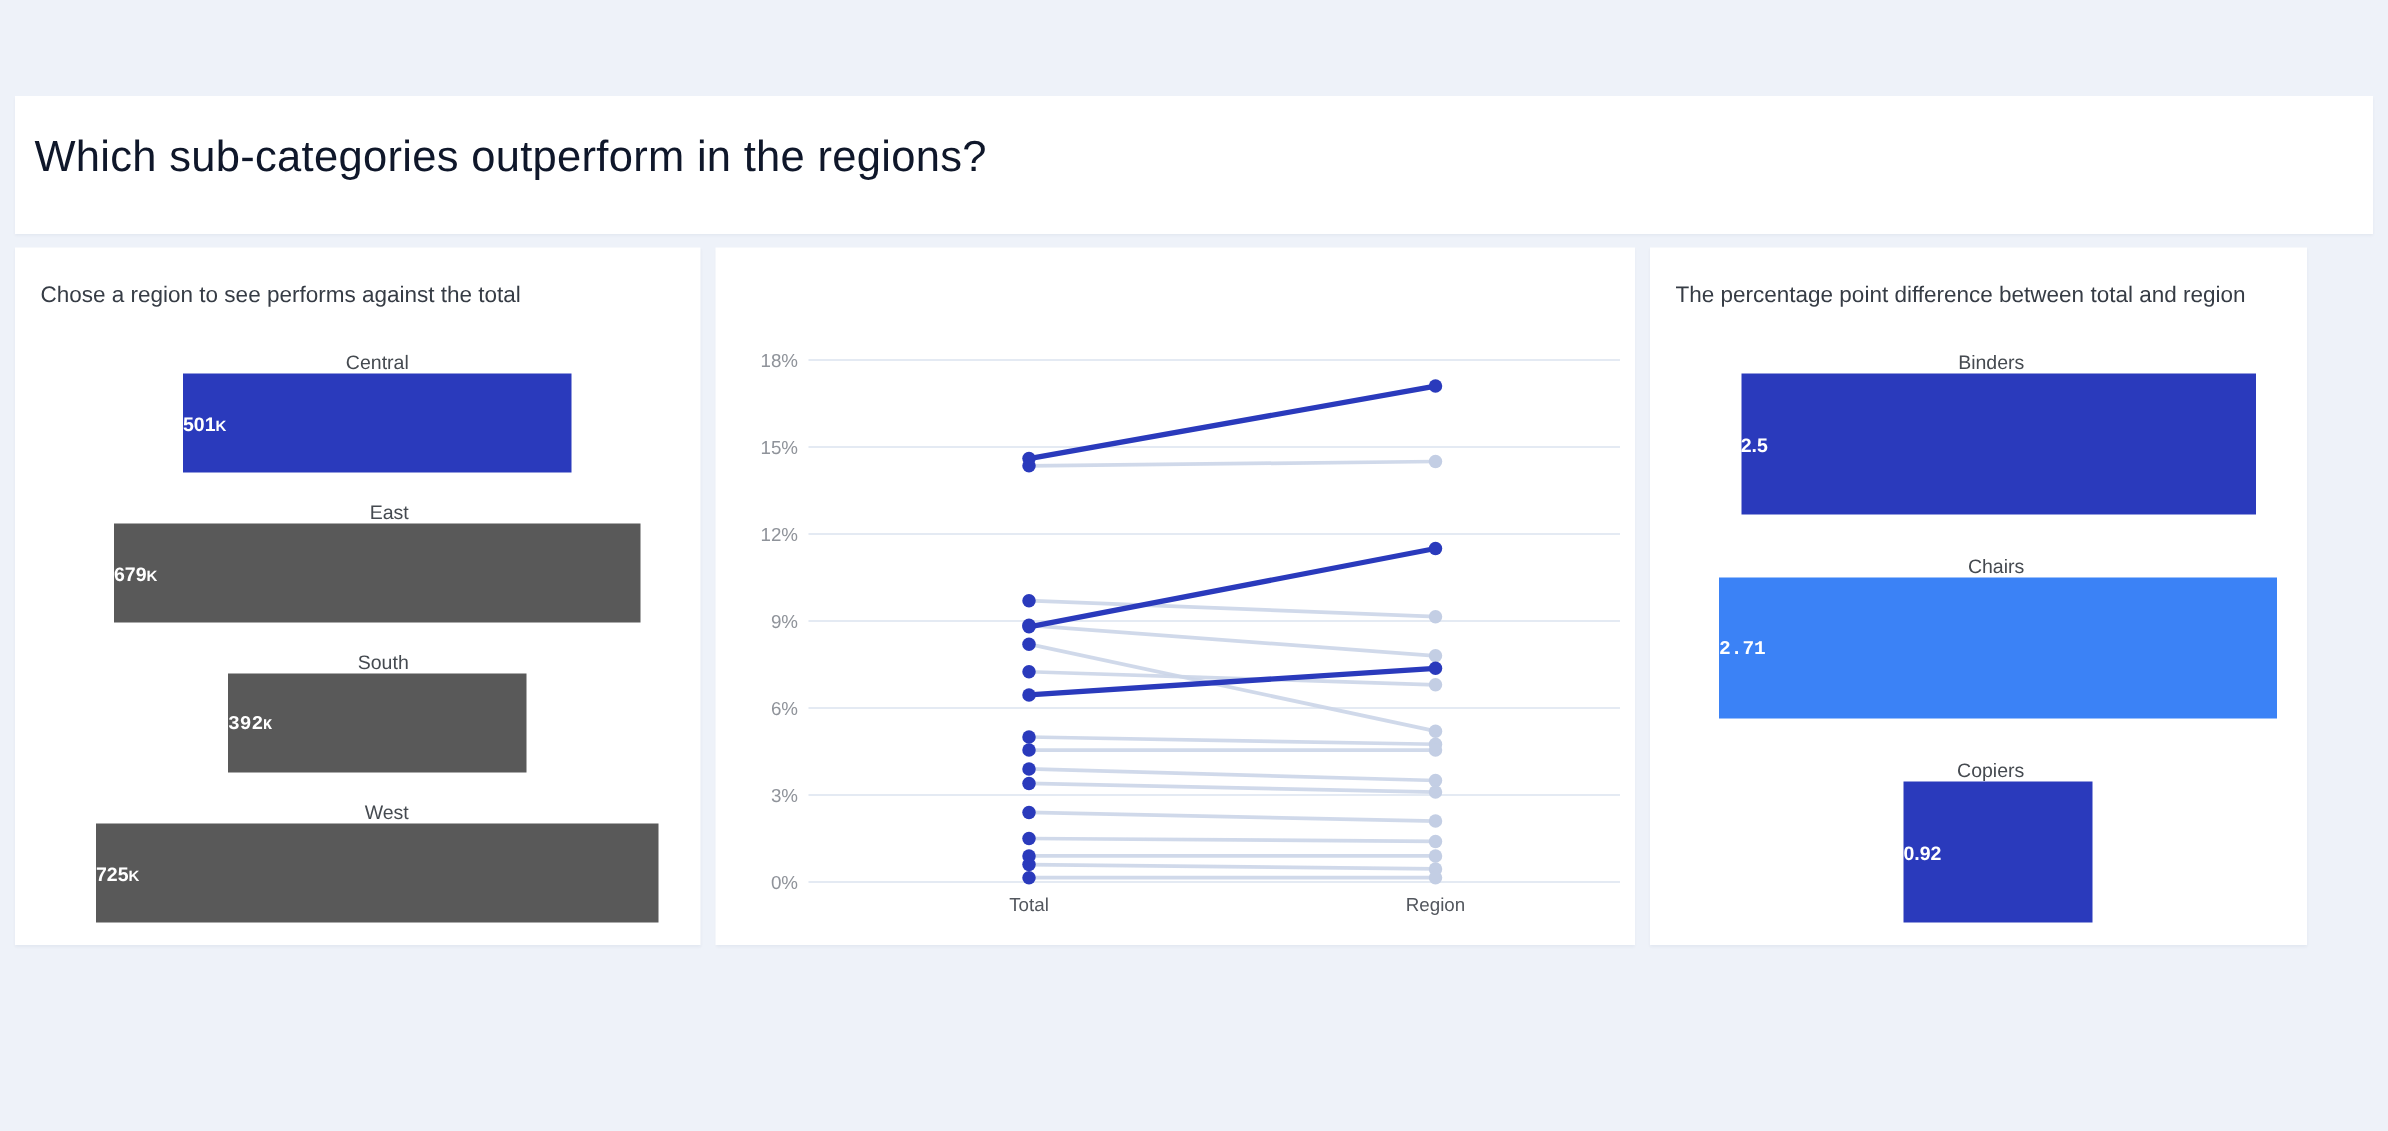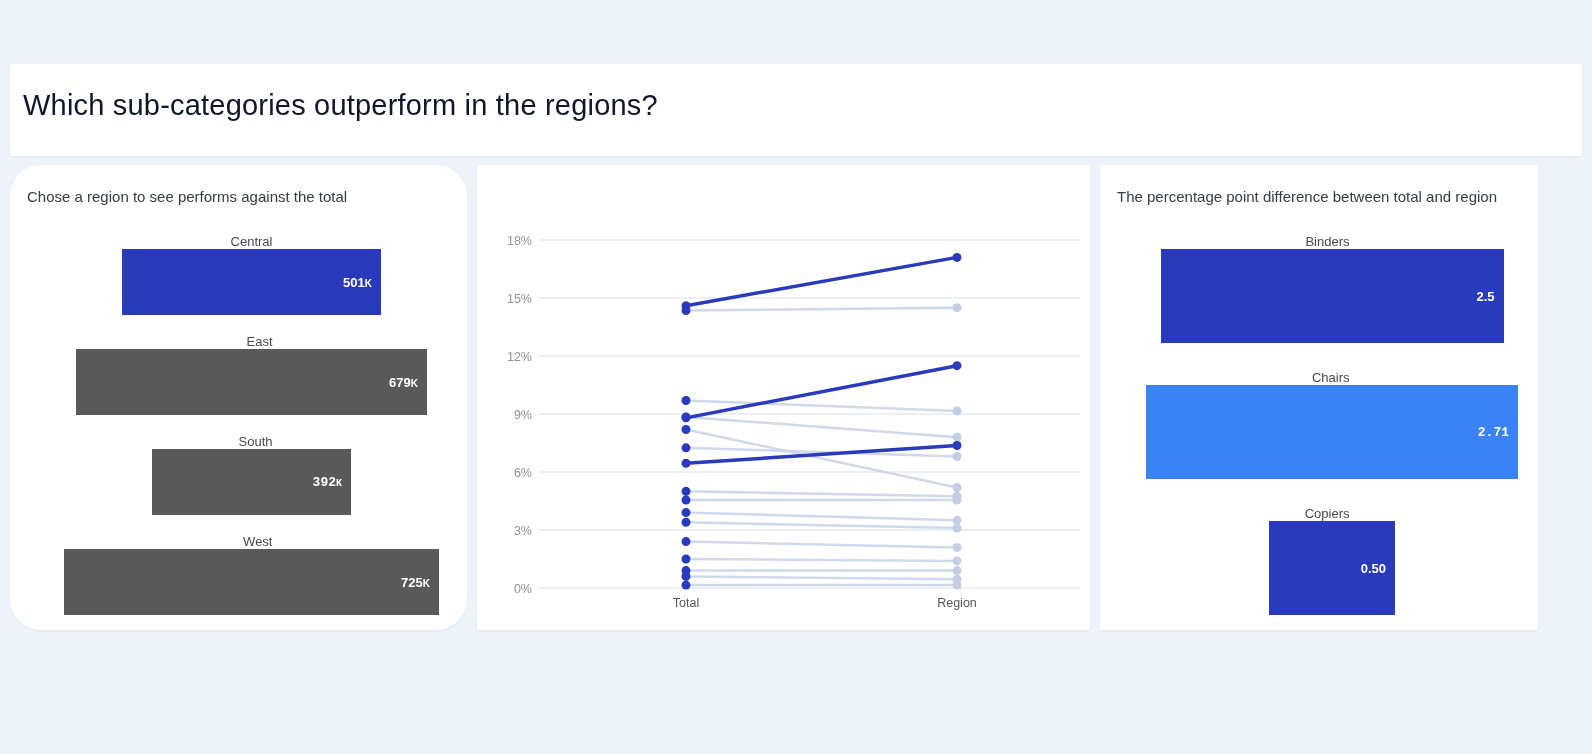--- a/index.html
+++ b/index.html
@@ -15,42 +15,42 @@
     position: absolute;
     background: #FFFFFF;
     box-shadow: 0 1px 2px rgba(21,39,75,0.05);
   }
   #header-card { left: 10px; top: 64px; width: 1572px; height: 92px; }
   #header-card h1 {
     margin: 0; padding: 25px 0 0 13px;
     font-size: 29px; font-weight: 400;
     color: #0f172a; letter-spacing: 0.2px;
   }
-  #panel-left  { left: 10px;   top: 165px; width: 457px; height: 465px; border-radius: 31px; }
+  #panel-left  { left: 10px;   top: 165px; width: 457px; height: 465px; }
   #panel-mid   { left: 477px;  top: 165px; width: 613px; height: 465px; }
   #panel-right { left: 1100px; top: 165px; width: 438px; height: 465px; }
 
   .panel-title {
     position: absolute; top: 23px; left: 17px; right: 12px;
     font-size: 15px; color: #363C45; line-height: 1.25;
   }
   #panel-mid .panel-title { color: #202226; font-size: 15.5px; }
   #panel-mid .panel-title .hl { color: #2638BC; font-weight: bold; }
 
   .bars { position: absolute; top: 69px; left: 0; right: 0; }
   .bar-row { display: flex; align-items: center; padding-left: 16px; flex-direction: column; }
   #panel-left  .bar-row { height: 81px;  margin-bottom: 19px; }
   #panel-right .bar-row { height: 109px; margin-bottom: 27px; }
   .bar-cat { font-size: 13px; color: #454A50; text-align: right; flex: 0 0 auto; }
   #panel-left  .bar-cat { width: 52px; }
   #panel-right .bar-cat { width: 45px; }
   .bar-track { flex: 1 1 auto; margin-left: 10px; height: 100%; position: relative; }
   .bar {
     height: 100%; position: relative;
-    display: flex; align-items: center; justify-content: flex-end; padding-left: 32px;
+    display: flex; align-items: center; justify-content: flex-start;
   }
   .bar-val {
     color: #FFFFFF; font-weight: bold; font-size: 13px;
     padding-right: 9px; white-space: nowrap;
   }
   .bar-val .suffix { font-size: 10px; }
 
   #slope-svg { position: absolute; left: 0; top: 0; }
   .ytick { font-size: 12.5px; fill: #8F939A; }
   .xlabel { font-size: 12.5px; fill: #53575E; }
@@ -190,20 +190,20 @@
           <div class="bar-track">
             <div class="bar" style="width: 372px; background: #3b82f6; font-family: Liberation Mono, monospace;">
               <span class="bar-val">2.71</span>
             </div>
           </div>
         </div>
         <div class="bar-row">
           <div class="bar-cat">Copiers</div>
           <div class="bar-track">
             <div class="bar" style="width: 126px; background: rgb(42, 58, 188);">
-              <span class="bar-val">0.50</span>
+              <span class="bar-val">0.92</span>
             </div>
           </div>
         </div>
       </div>
   </section>
 
 </div>
 
 </body></html>

